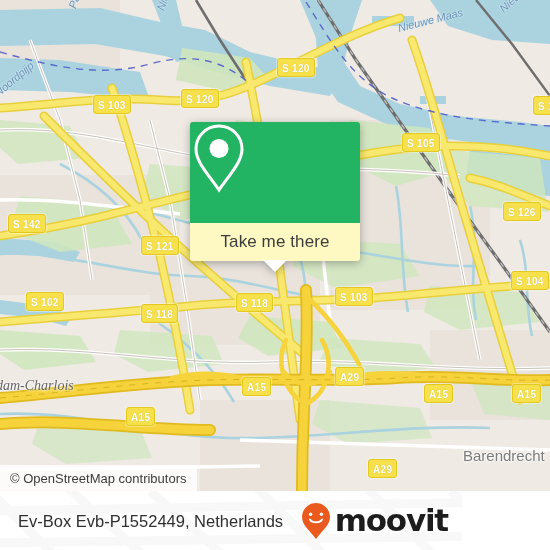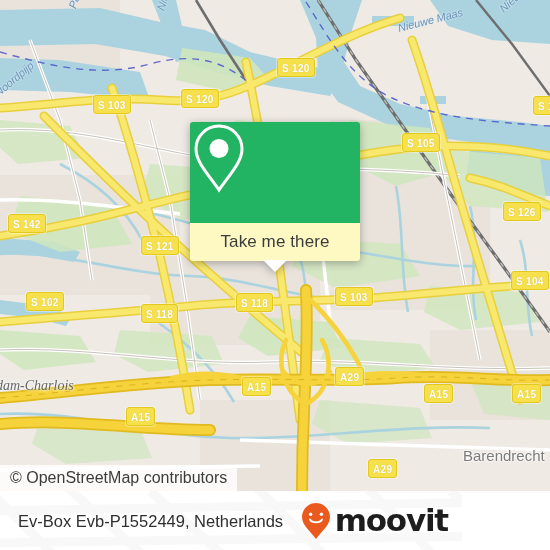--- a/index.html
+++ b/index.html
@@ -96,21 +96,21 @@
   
   #attrib{
     position:absolute;
     left:0;top:465px;
     height:26px;
     background:rgba(255,255,255,.80);
     display:flex;align-items:center;
     padding:0 10px 0 10px;
     box-sizing:border-box;
     font-family:"Liberation Sans",sans-serif;
-    font-size:16px;
+    font-size:13px;
     color:#3c3c3c;
     white-space:nowrap;
   }
 
   
   #bottombar{
     position:absolute;left:0;top:491px;width:462px;height:59px;
     background:#ffffff;
     overflow:hidden;
   }

